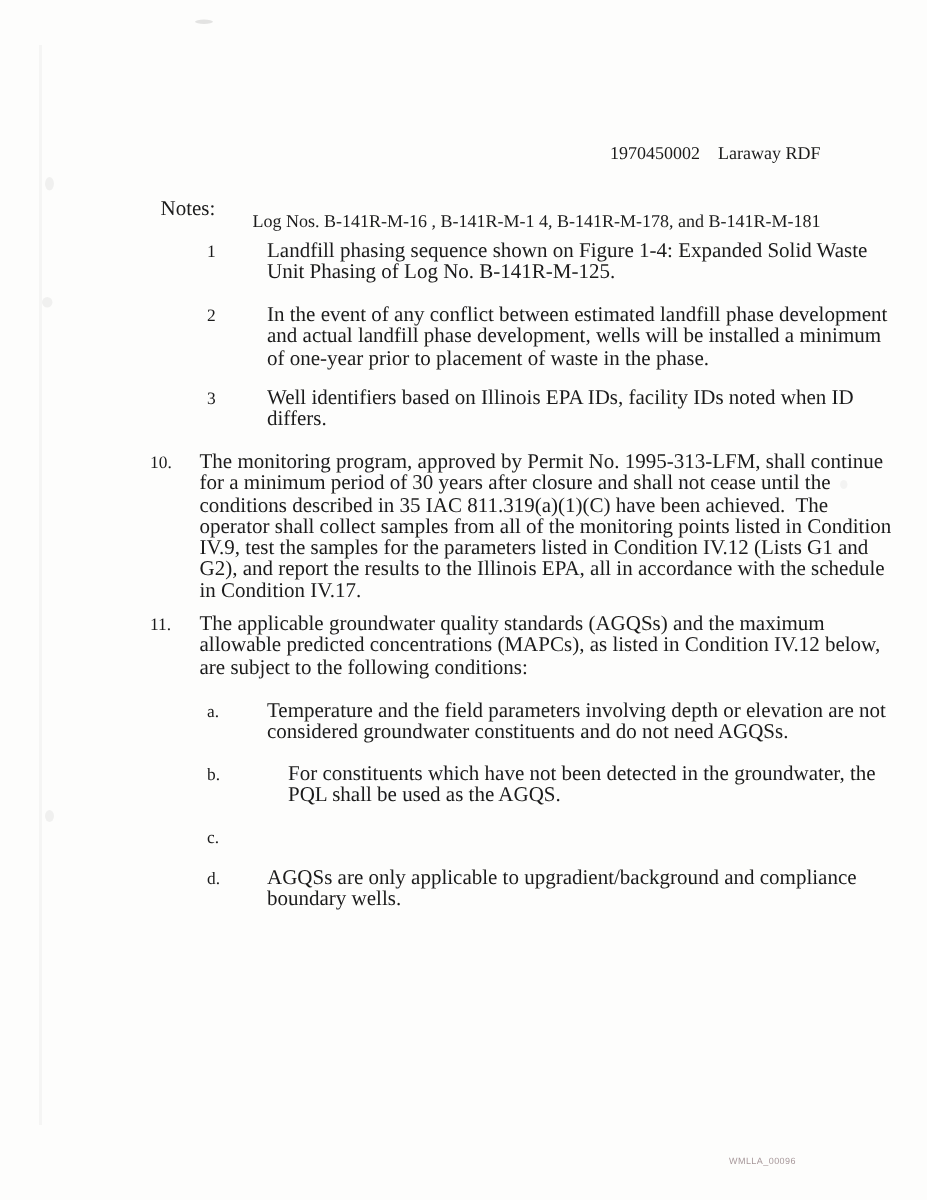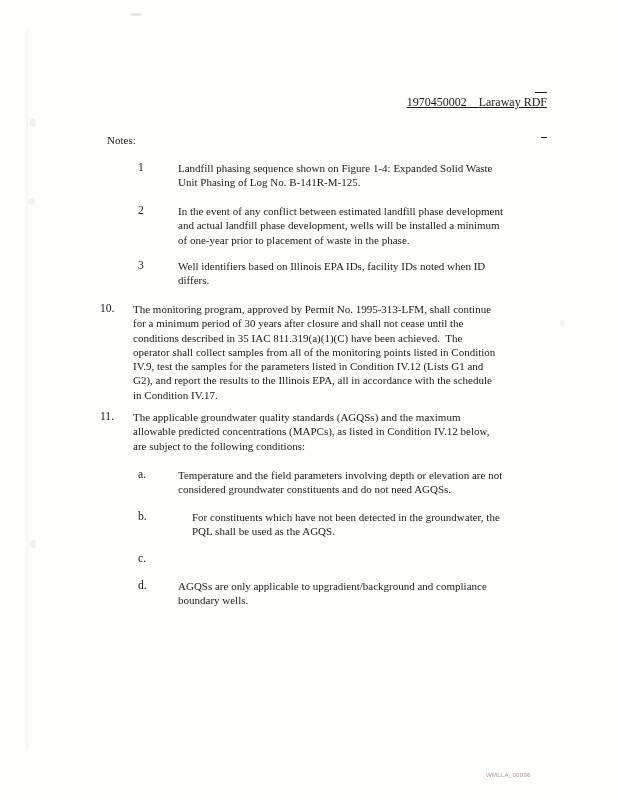--- a/index.html
+++ b/index.html
@@ -11,21 +11,21 @@
     position: relative;
     width: 618px;
     height: 800px;
     background: #fdfdfc;
     overflow: hidden;
     font-family: "Liberation Serif", serif;
     color: #1b1b1b;
   }
   .t {
     position: absolute;
-    font-size: 11px;
+    font-size: 14px;
     line-height: 14.3px;
     white-space: pre;
     color: #1b1b1b;
   }
   .hdr {
     font-size: 12px;
     line-height: 15px;
     text-align: right;
   }
   .num {
@@ -59,22 +59,23 @@
 
 <div class="page">
 
   <div class="artifact edge-strip"></div>
   <div class="artifact speck speck1"></div>
   <div class="artifact speck speck2"></div>
   <div class="artifact speck speck3"></div>
   <div class="artifact speck speck4"></div>
   <div class="artifact speck speck5"></div>
 
-  <div class="t hdr" style="top:65px; right:71px;text-decoration:underline;">
+  <div class="t hdr" style="top:65px; right:71px;">
     <div>1970450002    Laraway RDF</div>
+    <div>Log Nos. B-141R-M-16 , B-141R-M-1 4, B-141R-M-178, and B-141R-M-181</div>
   </div>
 
   <div class="t" style="left:107px; top:133px;">Notes:</div>
 
   <div class="t num" style="left:138px; top:161px;">1</div>
   <div class="t" style="left:178px; top:161px;">Landfill phasing sequence shown on Figure 1-4: Expanded Solid Waste
 Unit Phasing of Log No. B-141R-M-125.</div>
 
   <div class="t num" style="left:138px; top:204px;">2</div>
   <div class="t" style="left:178px; top:204px;">In the event of any conflict between estimated landfill phase development

